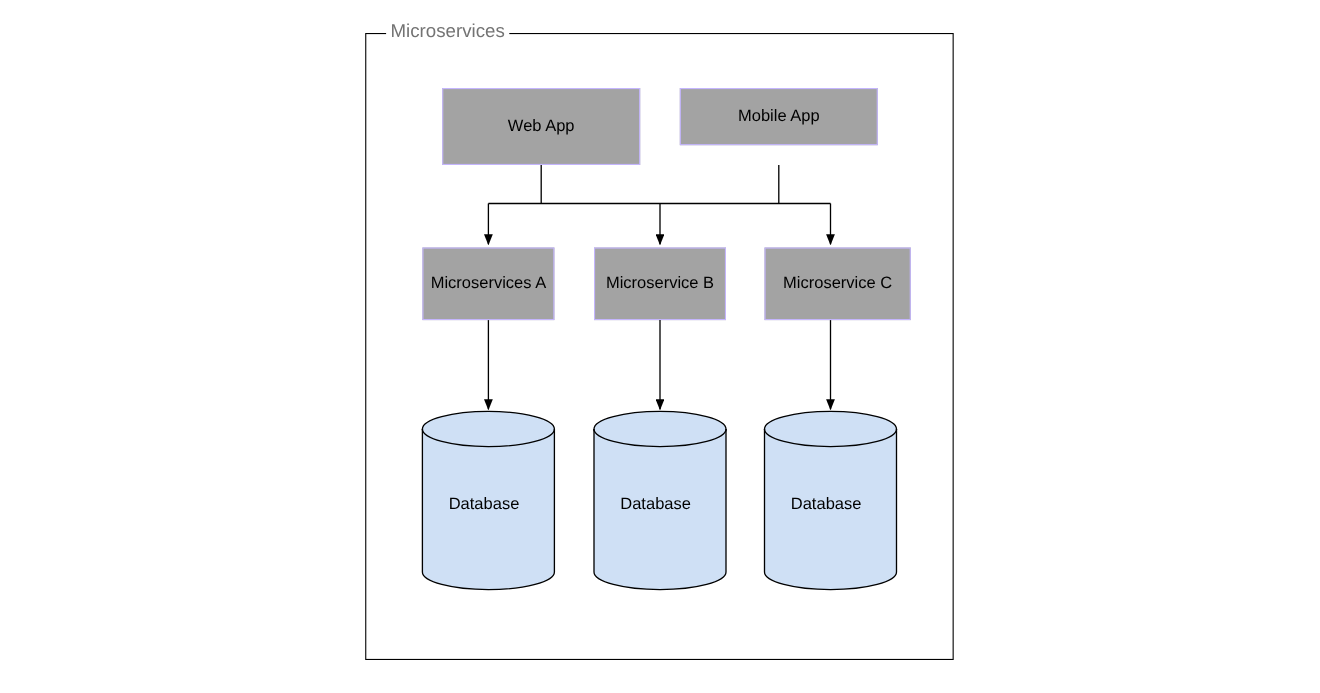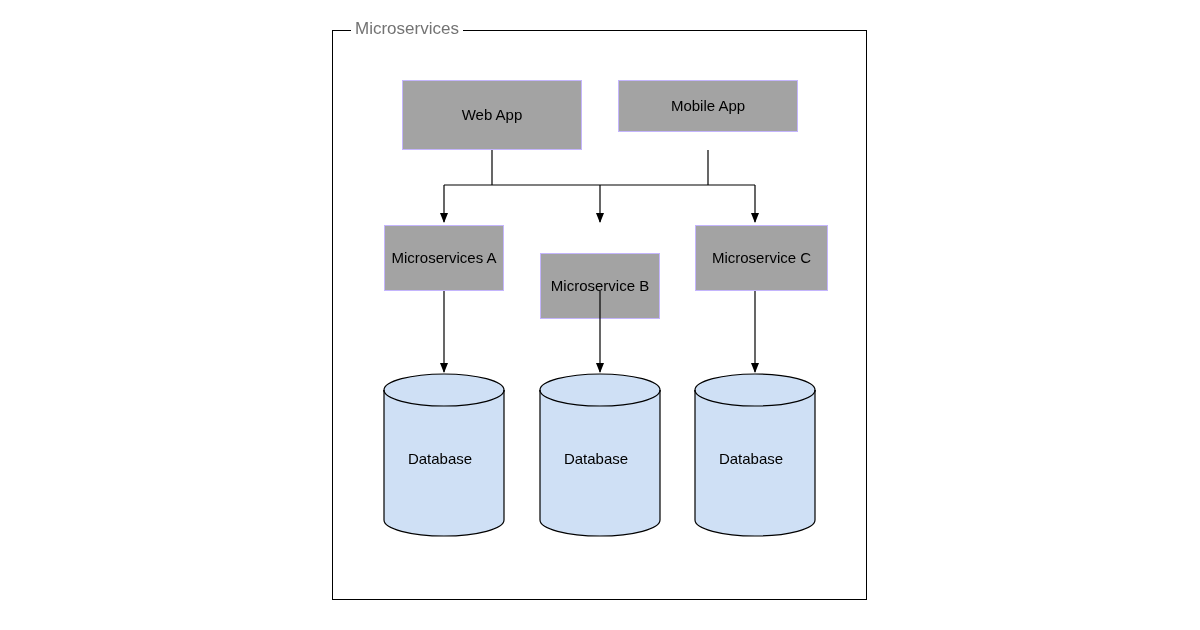--- a/index.html
+++ b/index.html
@@ -65,21 +65,21 @@
   <div class="box" style="left:402px; top:80px; width:180px; height:70px;">
     <span>Web App</span>
   </div>
   <div class="box" style="left:618px; top:80px; width:180px; height:52px;">
     <span>Mobile App</span>
   </div>
 
   <div class="box" style="left:384px; top:225px; width:120px; height:66px;">
     <span>Microservices A</span>
   </div>
-  <div class="box" style="left:540px; top:225px; width:120px; height:66px;margin-top:28px;">
+  <div class="box" style="left:540px; top:225px; width:120px; height:66px;">
     <span>Microservice B</span>
   </div>
   <div class="box" style="left:695px; top:225px; width:133px; height:66px;">
     <span>Microservice C</span>
   </div>
 
   <svg width="1200" height="630">
     <defs>
       <marker id="arrowhead" markerWidth="10" markerHeight="8" refX="9" refY="4" orient="auto" markerUnits="userSpaceOnUse">
         <path d="M0,0 L10,4 L0,8 Z" fill="#000"></path>

